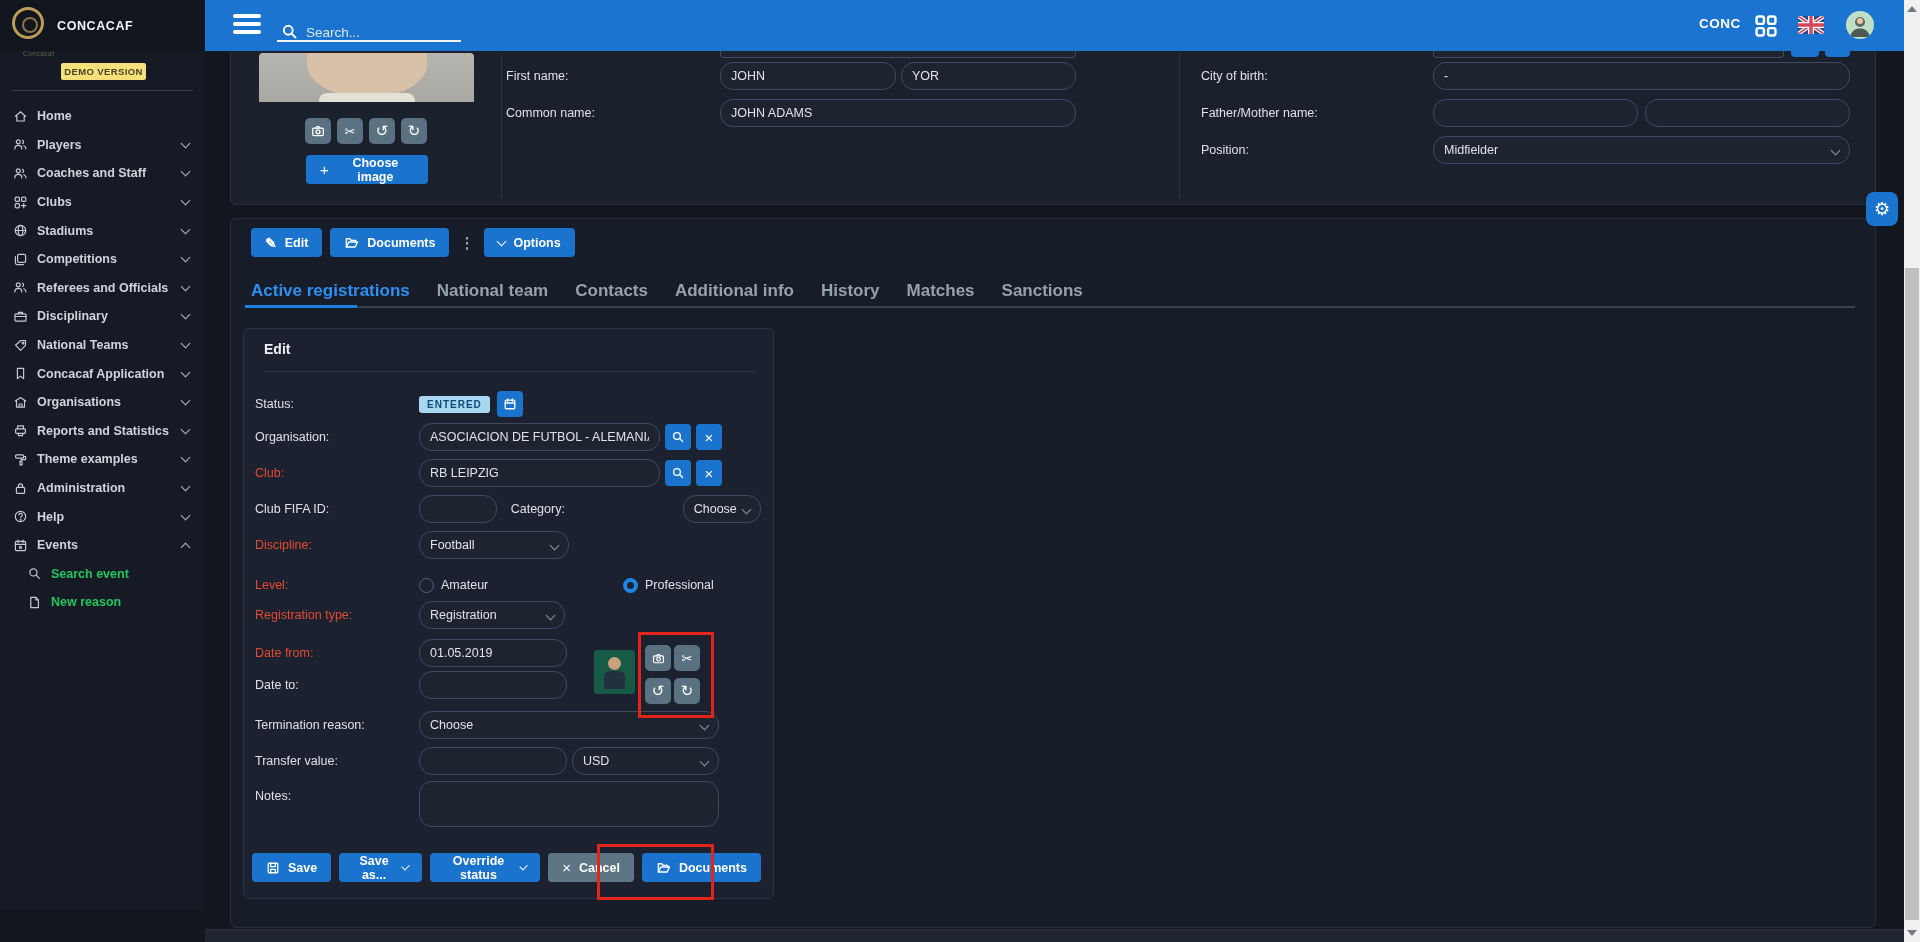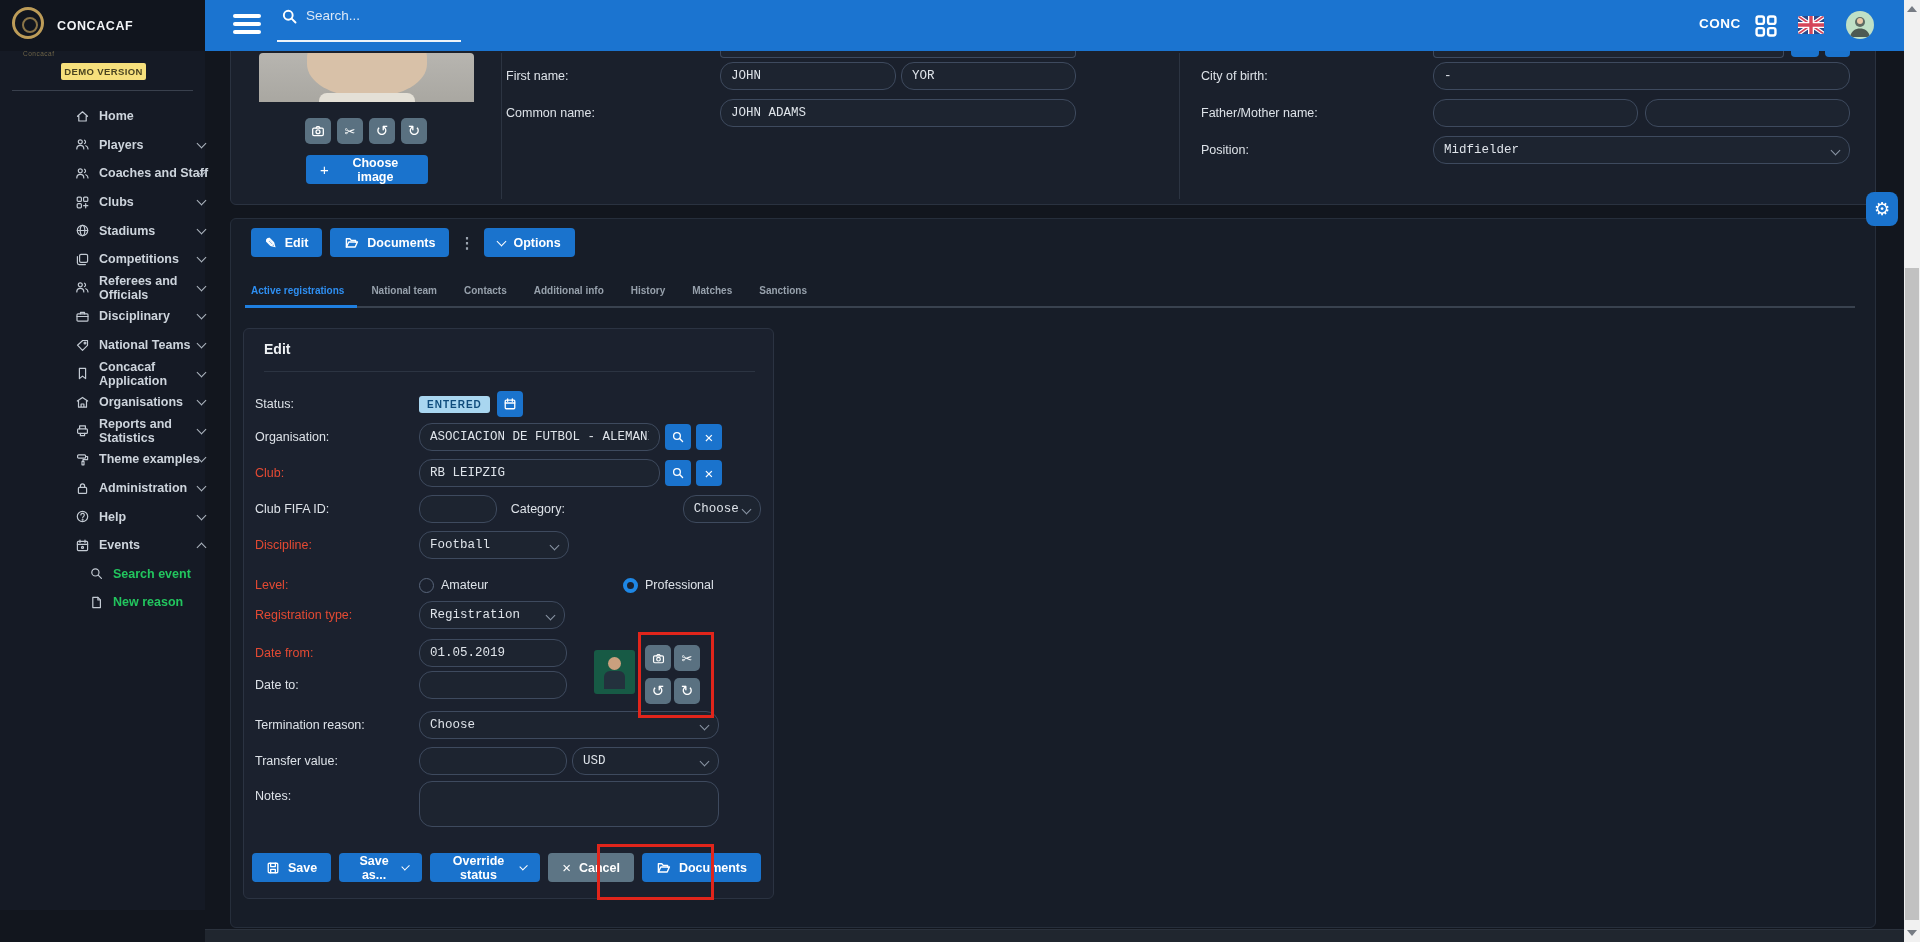--- a/index.html
+++ b/index.html
@@ -4,47 +4,47 @@
 <style>
   * { margin:0; padding:0; box-sizing:border-box; }
   html,body { background:#0d1118; }
   body { font-family:"Liberation Sans", sans-serif; }
   #stage { position:relative; width:1920px; height:942px; background:#12161e; overflow:hidden; }
 
   
   .topbar { position:absolute; left:205px; top:0; width:1699px; height:51px; background:#1b74d0; z-index:40; }
   .hamburger { position:absolute; left:28px; top:14px; width:28px; height:22px; cursor:pointer; }
   .hamburger span { display:block; height:3.5px; background:#fff; border-radius:2px; margin-bottom:4.5px; }
-  .searchwrap { position:absolute; left:72px; top:8px; width:184px; height:34px; border-bottom:2px solid #eef4fa; display:flex; align-items:flex-start; gap:8px; padding:0 4px; }
+  .searchwrap { position:absolute; left:72px; top:8px; width:184px; height:34px; border-bottom:2px solid #eef4fa; display:flex; align-items:flex-end; gap:8px; padding:0 4px; }
   .searchwrap input { background:transparent; border:none; outline:none; color:#fff; font-size:13.5px; width:140px; font-family:inherit; }
   .searchwrap input::placeholder { color:#e6eef8; opacity:.95; }
   .region { position:absolute; left:1494px; top:16px; color:#fff; font-weight:700; font-size:13.5px; letter-spacing:.5px; }
   .gridbtn { position:absolute; left:1549px; top:14px; width:24px; height:24px; cursor:pointer; }
   .flag { position:absolute; left:1593px; top:16px; width:26px; height:18px; border-radius:2px; overflow:hidden; }
   .avatar { position:absolute; left:1641px; top:11px; width:28px; height:28px; border-radius:50%; background:#bfe0c6; overflow:hidden; cursor:pointer; }
 
   
   .sidebar { position:absolute; left:0; top:0; width:205px; height:910px; background:#151a25; z-index:45; }
   .brand { position:absolute; left:0; top:0; width:205px; height:51px; background:#11151e; }
   .logo { position:absolute; left:12px; top:7px; width:32px; height:32px; border:3px solid #bd9c58; border-radius:50%; }
   .logo::after { content:""; position:absolute; left:7px; top:7px; width:12px; height:12px; border:2px solid #bd9c58; border-radius:50%; opacity:.7; }
   .logo-cap { position:absolute; left:8px; top:40px; font-size:6.5px; color:#6e6447; letter-spacing:.5px; }
   .brand-name { position:absolute; left:57px; top:19px; color:#f2f4f7; font-weight:700; font-size:12.5px; letter-spacing:.6px; }
   .demo { position:absolute; left:61px; top:63px; width:85px; height:17px; background:#f6e07c; color:#4a4420; font-size:9.5px; font-weight:700; letter-spacing:.4px; display:flex; align-items:center; justify-content:center; border-radius:2px; }
   .sdivider { position:absolute; left:12px; top:90px; width:181px; height:1px; background:#39404d; }
-  .nav { position:absolute; left:16px; top:102px; width:205px;padding-left:46px; }
+  .nav { position:absolute; left:0; top:102px; width:205px; }
   .sitem { position:relative; height:28.6px; display:flex; align-items:center; padding-left:13px; color:#cdd4dc; font-size:12.5px; font-weight:700; cursor:pointer; }
   .sitem.sub { padding-left:27px; font-weight:700; color:#22c55e; }
   .sicon { width:15px; height:15px; margin-right:9px; flex:0 0 15px; display:inline-flex; }
   .sicon svg { width:15px; height:15px; stroke:#c3cad3; fill:none; stroke-width:1.2; stroke-linecap:round; stroke-linejoin:round; }
   .schev { position:absolute; right:16px; width:7px; height:7px; border-right:1.6px solid #aeb6c0; border-bottom:1.6px solid #aeb6c0; transform:rotate(45deg); margin-top:-3px; }
   .schev.up { transform:rotate(-135deg); margin-top:4px; }
 
   
-  .ibox { background:#1d2430; border:1px solid #3e4a5e; border-radius:13px; color:#dfe4ea; font-size:12.5px; height:28px; display:flex; align-items:center; padding:0 10px;font-family:Liberation Mono, monospace; }
+  .ibox { background:#1d2430; border:1px solid #3e4a5e; border-radius:13px; color:#dfe4ea; font-size:12.5px; height:28px; display:flex; align-items:center; padding:0 10px; }
   .ibox input, .ibox textarea { background:transparent; border:none; outline:none; color:#dfe4ea; font-size:12.5px; width:100%; font-family:inherit; }
   .selbox { position:relative; }
   .selbox .chev { position:absolute; right:10px; top:10px; width:7px; height:7px; border-right:1.7px solid #8b96a5; border-bottom:1.7px solid #8b96a5; transform:rotate(45deg); }
   .btn-blue { background:#1a73cd; color:#fff; border:none; border-radius:4px; height:29px; font-weight:700; font-size:12.5px; display:inline-flex; align-items:center; gap:8px; padding:0 14px; cursor:pointer; font-family:inherit; }
   .btn-gray { background:#5d7585; color:#fff; border:none; border-radius:4px; height:29px; font-weight:700; font-size:12.5px; display:inline-flex; align-items:center; gap:8px; padding:0 14px; cursor:pointer; font-family:inherit; }
   .toolbtn { width:26px; height:26px; background:#5a7181; border:none; border-radius:5px; color:#fff; display:inline-flex; align-items:center; justify-content:center; font-size:13px; cursor:pointer; }
   .sqblue { width:26px; height:26px; background:#1a73cd; border:none; border-radius:4px; color:#fff; display:inline-flex; align-items:center; justify-content:center; cursor:pointer; }
   .wchev { width:7px; height:7px; border-right:1.8px solid #fff; border-bottom:1.8px solid #fff; transform:rotate(45deg); margin-top:-3px; }
   .lbl { color:#dde2e8; font-size:12.5px; }
   .lbl.red { color:#e44a33; }
@@ -60,21 +60,21 @@
   .chooseimg { position:absolute; left:75px; top:124px; width:122px; justify-content:center; }
   .prow-lbl { position:absolute; }
   .cutbox { position:absolute; top:0; height:27px; background:#1d2430; border:1px solid #3e4a5e; border-radius:4px; border-top:none; }
   .cutblue { position:absolute; top:0; height:26px; background:#1a73cd; border-radius:0 0 4px 4px; }
 
   
   .scard { position:absolute; left:230px; top:218px; width:1646px; height:710px; background:#171d28; border:1px solid #262e3b; border-radius:6px; z-index:5; }
   .toolbar { position:absolute; left:20px; top:9px; display:flex; align-items:center; gap:8px; }
   .kebab { color:#9aa3ae; font-size:15px; font-weight:700; padding:0 2px; cursor:pointer; }
   .tabstrip { position:absolute; left:20px; right:20px; top:58px; height:31px; border-bottom:2px solid #39424f; display:flex; gap:27px; align-items:center; }
-  .tab { color:#97a1ac; font-size:10px; font-weight:700; cursor:pointer; padding-bottom:2px; }
+  .tab { color:#97a1ac; font-size:17px; font-weight:700; cursor:pointer; padding-bottom:2px; }
   .tab.active { color:#2e8ff2; }
   .tabline { position:absolute; left:-6px; bottom:-2px; width:112px; height:3px; background:#1f7fe0; }
 
   
   .epanel { position:absolute; left:12px; top:109px; width:531px; height:571px; background:#1b212e; border:1px solid #2b3342; border-radius:6px; }
   .ptitle { position:absolute; left:20px; top:12px; color:#eef1f4; font-size:14px; font-weight:700; }
   .pdiv { position:absolute; left:20px; top:42px; width:491px; height:1px; background:#2c3442; }
   .frow { position:absolute; left:11px; right:12px; display:flex; align-items:center; }
   .frow .lbl { width:164px; flex:0 0 164px; }
   .badge { background:#a9d6f0; color:#0f4c7c; font-size:10px; font-weight:700; letter-spacing:1px; border-radius:3px; padding:3px 8px; }

